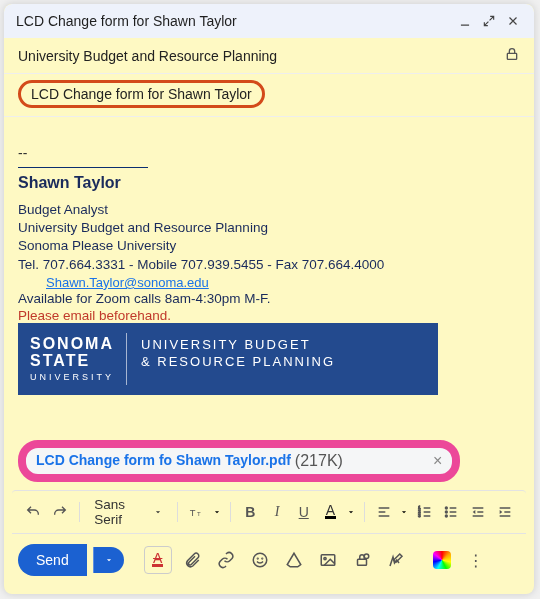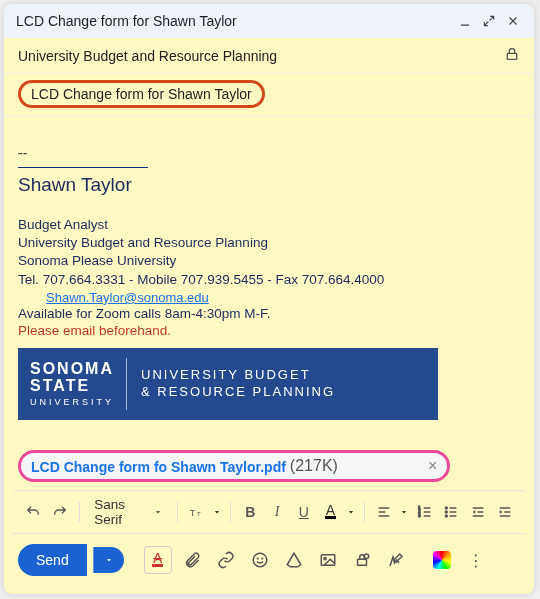--- a/index.html
+++ b/index.html
@@ -10,32 +10,32 @@
   .titlebar .winbtn { width: 18px; height: 18px; display: inline-flex; align-items: center; justify-content: center; margin-left: 6px; cursor: pointer; color: #444; }
   .titlebar .winbtn svg { width: 14px; height: 14px; }
   .recipients { padding: 8px 14px; font-size: 14px; color: #222; display: flex; align-items: center; border-bottom: 1px solid #eee; }
   .recipients .name { flex: 1; }
   .lock-ic { width: 16px; height: 16px; color: #555; }
   .subject-row { padding: 6px 14px 8px; border-bottom: 1px solid #eee; }
   .subject-oval { display: inline-block; border: 3px solid #d34a1a; border-radius: 18px; padding: 3px 10px; font-size: 14px; color: #222; }
   .body-area { flex: 1; padding: 10px 14px 4px; font-size: 14px; color: #222; overflow: hidden; }
   .sig-dash { color: #333; margin: 18px 0 4px; }
   .sig-hr { border: none; border-top: 1px solid #0b2e6f; width: 130px; margin: 6px 0 6px; }
-  .sig-name { font-size: 19px; color: #1a2b5c; margin-bottom: 20px; }
+  .sig-name { font-size: 16px; color: #1a2b5c; margin-bottom: 9px; font-weight: bold; }
   .sig-line { font-size: 13.5px; color: #1a2b5c; line-height: 1.35; }
   .sig-email { color: #1a73e8; text-decoration: underline; font-size: 13px; margin-left: 28px; }
   .sig-red { color: #c0392b; font-size: 13.5px; }
-  .banner { background: #234a8e; color: #fff; display: flex; align-items: stretch; margin: 10px 0 0; height: 72px; max-width: 420px; }
+  .banner { background: #234a8e; color: #fff; display: flex; align-items: stretch; margin: 0 0 0; height: 72px; max-width: 420px; }
   .banner-left { padding: 10px 12px; display: flex; flex-direction: column; justify-content: center; }
   .banner-left .l1 { font-size: 16px; font-weight: 700; letter-spacing: 2px; line-height: 1.05; }
   .banner-left .l2 { font-size: 9px; letter-spacing: 3px; margin-top: 2px; }
   .banner-div { width: 1px; background: rgba(255,255,255,0.6); margin: 10px 0; }
-  .banner-right { padding: 14px 14px; display: flex; flex-direction: column; justify-content: center; font-size: 13px; letter-spacing: 2px; line-height: 1.3; }
+  .banner-right { padding: 14px 14px; display: flex; flex-direction: column; justify-content: flex-start; font-size: 13px; letter-spacing: 2px; line-height: 1.3; }
   .attach-row { padding: 10px 14px 4px; }
-  .attach-oval { display: inline-flex; align-items: flex-end; border: 3px solid #ec4899; border-radius: 20px; padding: 4px 10px; background: #f5f6f7; }
+  .attach-oval { display: inline-flex; align-items: flex-start; border: 8px solid #ec4899; border-radius: 20px; padding: 4px 10px; background: #f5f6f7; }
   .attach-name { color: #1a73e8; font-weight: 600; font-size: 14px; }
   .attach-size { color: #555; font-size: 16px; margin-left: 4px; }
   .attach-x { color: #888; font-size: 16px; margin-left: 90px; cursor: pointer; }
   .toolbar { border-top: 1px solid #e3e3e3; border-bottom: 1px solid #e3e3e3; padding: 6px 10px; display: flex; align-items: center; gap: 4px; margin: 4px 8px 0; border-radius:4px 4px 0 0; }
   .tbtn { width: 26px; height: 26px; display: inline-flex; align-items: center; justify-content: center; color: #555; cursor: pointer; border-radius: 3px; font-size: 14px;}
   .tbtn svg { width: 16px; height: 16px; }
   .font-sel { font-size: 13.5px; color: #333; padding: 0 6px; display: inline-flex; align-items: center; cursor: pointer; }
   .font-sel .chev { margin-left: 6px; }
   .chev svg{width:10px;height:10px;}
   .sep { width: 1px; height: 20px; background: #ddd; margin: 0 4px; }

